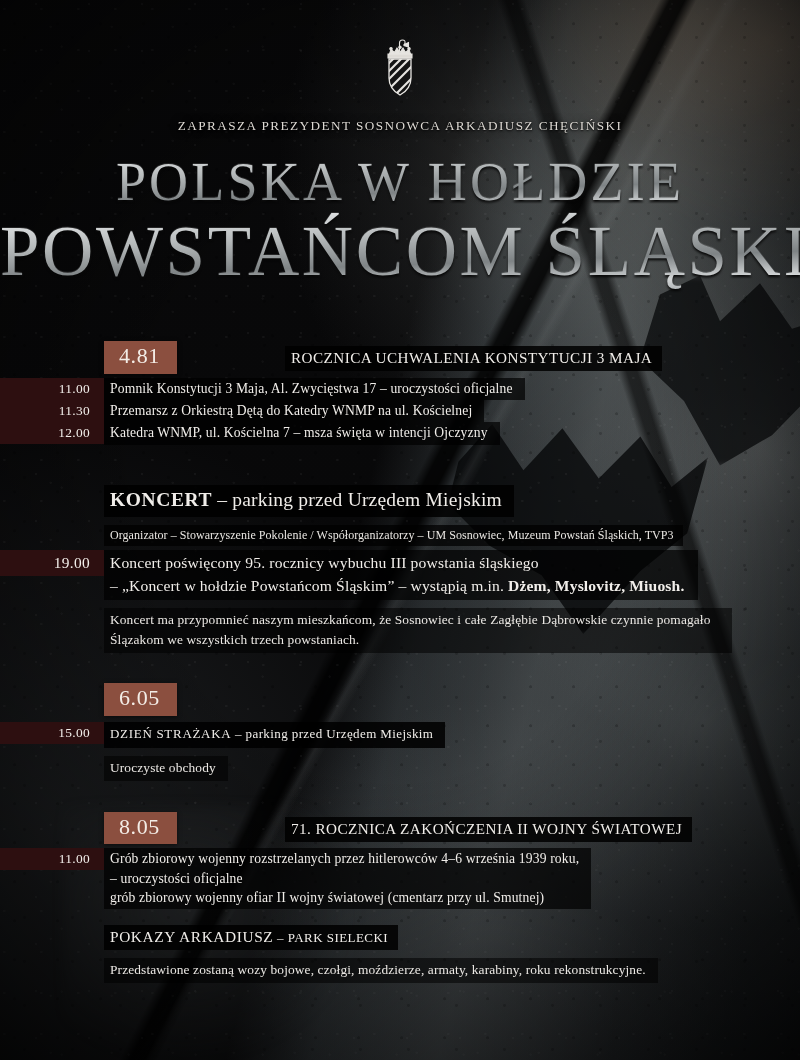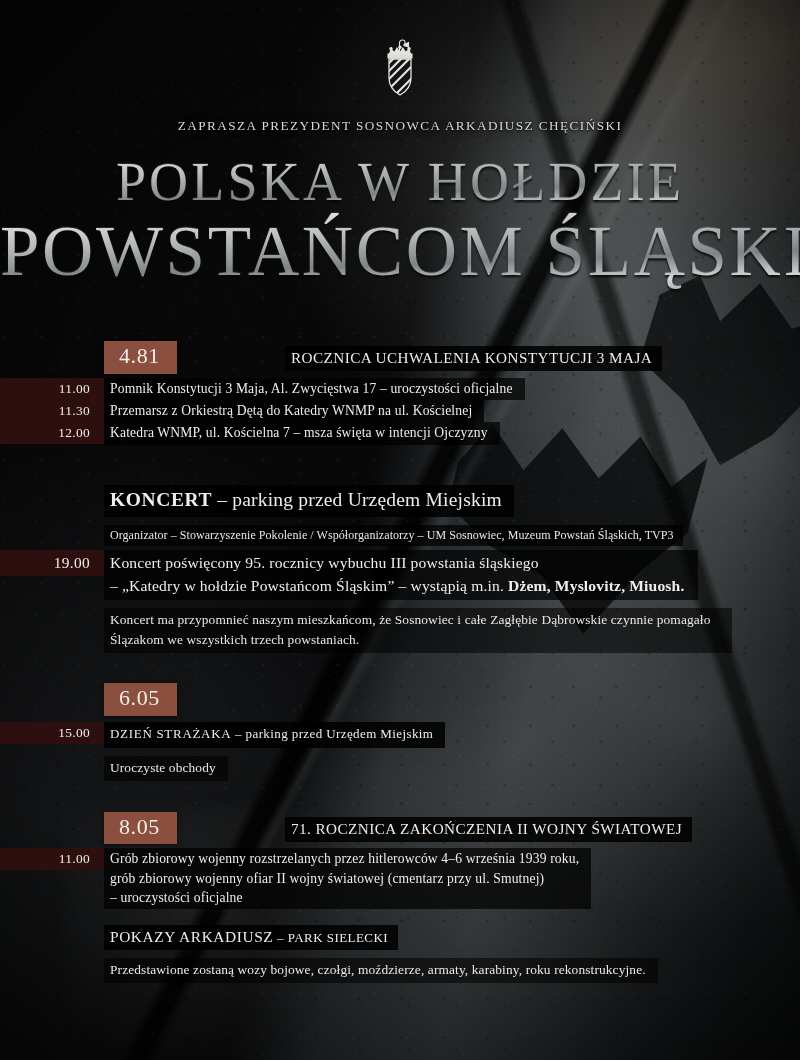--- a/index.html
+++ b/index.html
@@ -324,21 +324,21 @@
         <div class="head-bar koncert">
           <span class="kw">KONCERT</span><span class="rest"> – parking przed Urzędem Miejskim</span>
         </div>
         <div class="gap-sm"></div>
         <div class="para tiny">Organizator – Stowarzyszenie Pokolenie / Współorganizatorzy – UM Sosnowiec, Muzeum Powstań Śląskich, TVP3</div>
         <div class="rows">
           <div class="row">
             <div class="time big">19.00</div>
             <div class="desc big">
               <div>Koncert poświęcony 95. rocznicy wybuchu III powstania śląskiego</div>
-              <div><span>– „Katedry w hołdzie Powstańcom Śląskim” – wystąpią m.in. </span><span class="bold">Dżem, Myslovitz, Miuosh.</span></div>
+              <div><span>– „Koncert w hołdzie Powstańcom Śląskim” – wystąpią m.in. </span><span class="bold">Dżem, Myslovitz, Miuosh.</span></div>
             </div>
           </div>
         </div>
         <div class="gap-sm"></div>
         <div class="para plain" style="max-width:610px;">Koncert ma przypomnieć naszym mieszkańcom, że Sosnowiec i całe Zagłębie Dąbrowskie czynnie pomagało Ślązakom we wszystkich trzech powstaniach.</div>
       </div>
 
       <div class="gap-xl"></div>
 
       <div class="section">
@@ -356,22 +356,22 @@
       <div class="gap-xl"></div>
 
       <div class="section">
         <div class="date-badge">8.05</div>
         <div class="head-bar">71. ROCZNICA ZAKOŃCZENIA II WOJNY ŚWIATOWEJ</div>
         <div class="rows">
           <div class="row">
             <div class="time">11.00</div>
             <div class="desc">
               <div>Grób zbiorowy wojenny rozstrzelanych przez hitlerowców 4–6 września 1939 roku,</div>
+              <div>– uroczystości oficjalne</div>
               <div>grób zbiorowy wojenny ofiar II wojny światowej (cmentarz przy ul. Smutnej)</div>
-              <div>– uroczystości oficjalne</div>
             </div>
           </div>
         </div>
         <div class="gap-md"></div>
         <div class="head-bar militarne" style="margin-top:0;"><span class="mw">POKAZY ARKADIUSZ</span><span class="ms"> – PARK SIELECKI</span></div>
         <div class="gap-sm"></div>
         <div class="para plain">Przedstawione zostaną wozy bojowe, czołgi, moździerze, armaty, karabiny, roku rekonstrukcyjne.</div>
       </div>
 
     </div>

